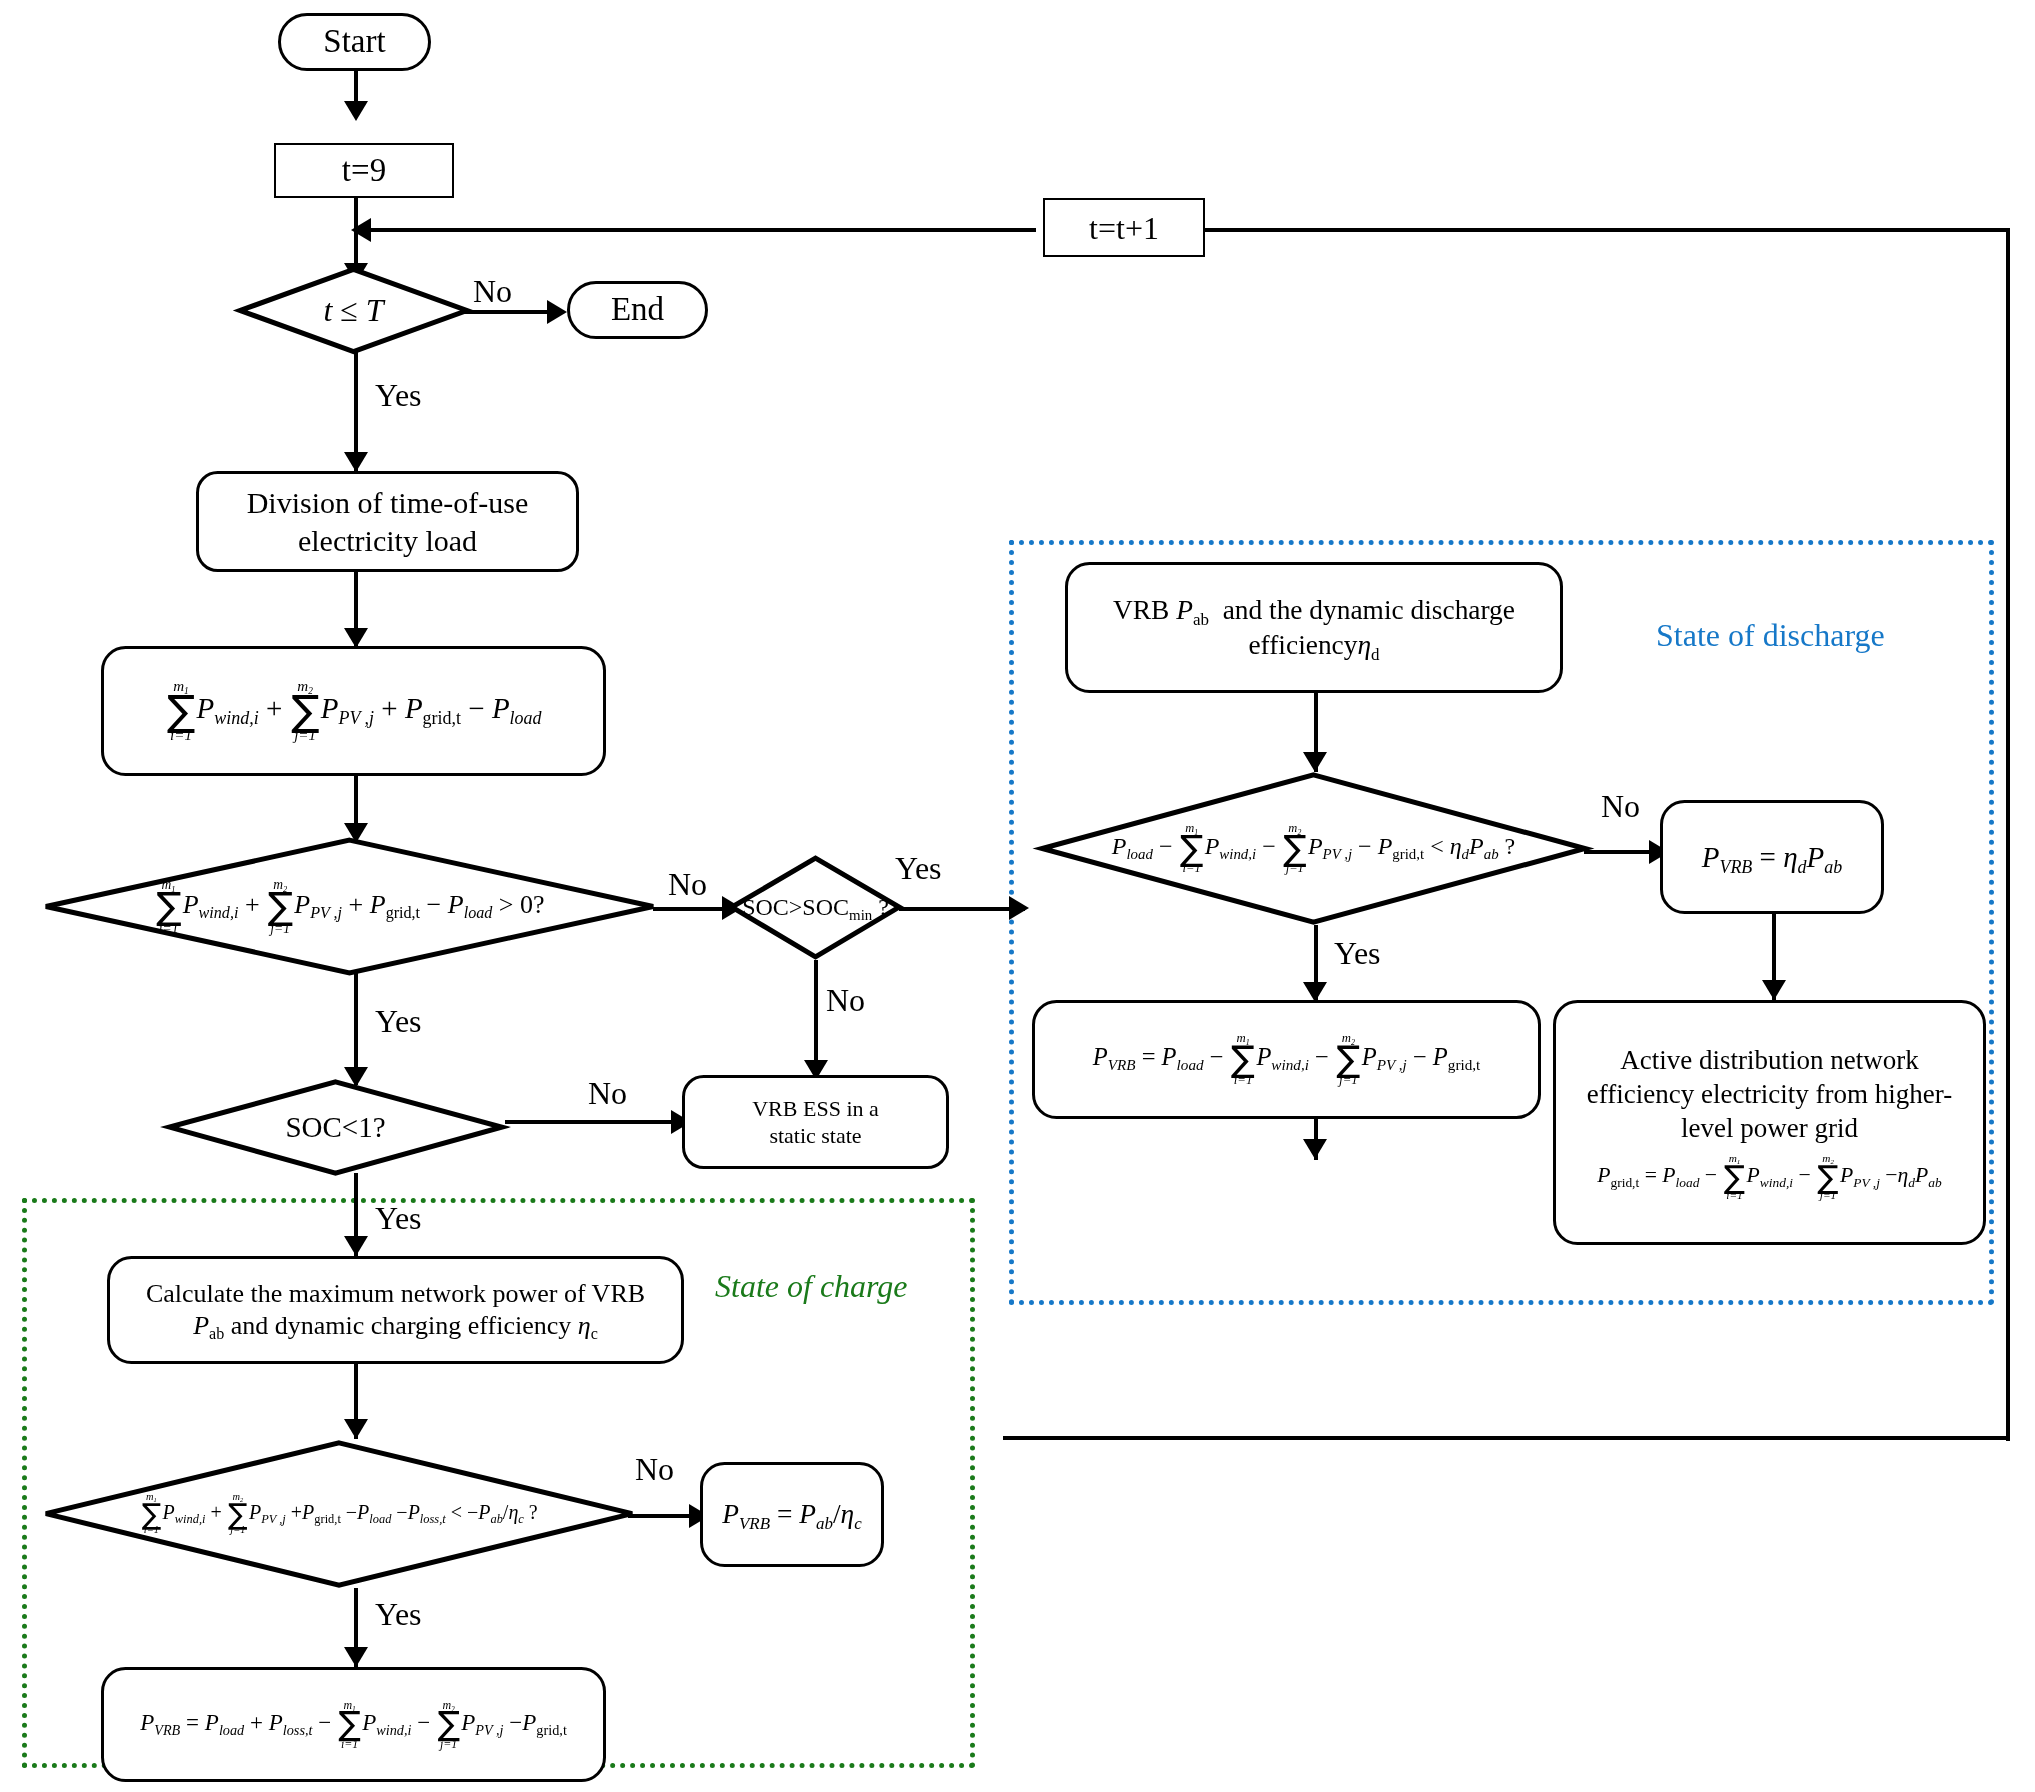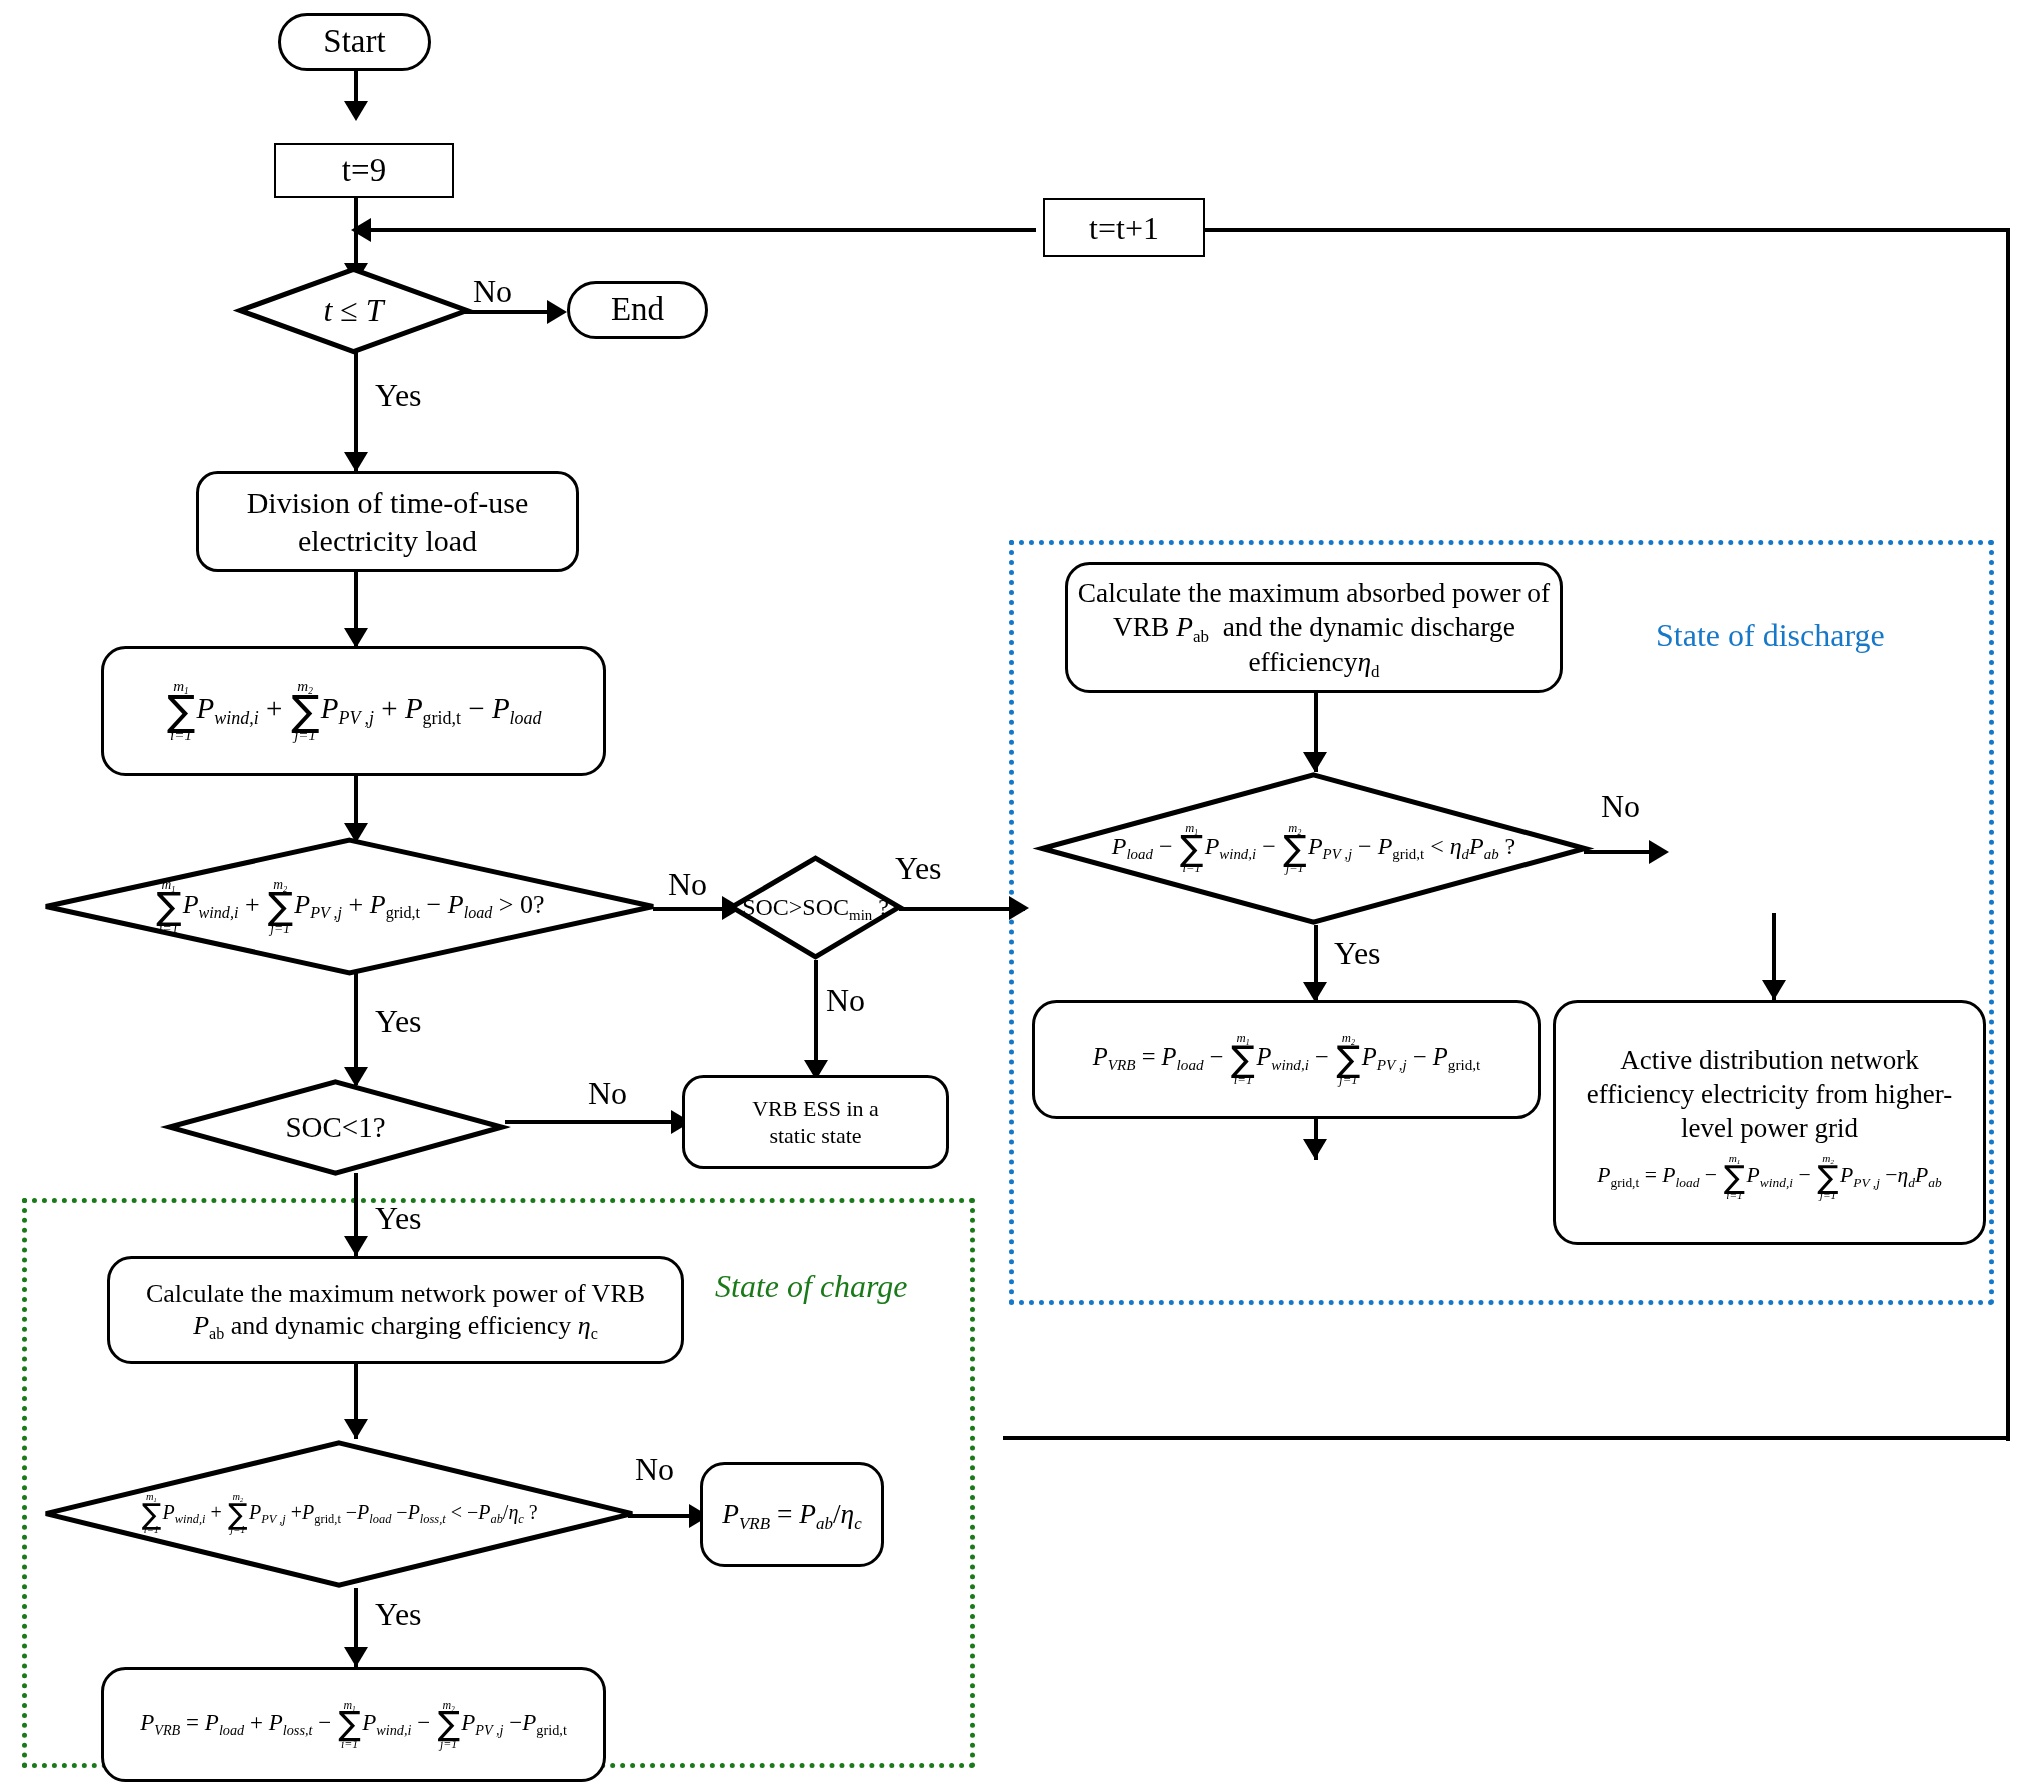--- a/index.html
+++ b/index.html
@@ -207,21 +207,20 @@
       <span class="mth up">SOC&lt;1?</span>
     </div>
   </div>
 
   <div class="node round" style="left:682px;top:1075px;width:267px;height:94px;border-radius:21.7px;font-size:22px;flex-direction:column;">
     <div>VRB ESS in a</div>
     <div>static state</div>
   </div>
 
   <div class="node round" style="left:1065px;top:562px;width:498px;height:131px;border-radius:24.5px;font-size:27.4px;flex-direction:column;">
-    <div>Calculate the maximum absorbed power of</div>
     <div>
       <span class="mth up">VRB <i>P</i><sub class="r">ab</sub>&nbsp; and the dynamic discharge</span>
     </div>
     <div>
       <span class="mth up">efficiency<i>η</i><sub class="r">d</sub></span>
     </div>
   </div>
 
   <div class="diamond" style="left:1039px;top:772px;width:549px;height:153px;">
     <svg width="549" height="153" viewBox="0 0 760 212">
@@ -240,20 +239,25 @@
             <span class="top">m<sub>2</sub></span>
             <span class="big">∑</span>
             <span class="bot">j=1</span>
           </span><i>P</i><sub>PV ,j</sub>
         <span class="up">−</span> <i>P</i><sub class="r">grid,t</sub>
         <span class="up"> &lt; </span><i>η</i><sub>d</sub><i>P</i><sub>ab</sub><span class="up"> ?</span>
       </span>
     </div>
   </div>
 
+  <div class="node round" style="left:1660px;top:800px;width:224px;height:114px;border-radius:24.5px;font-size:29px;">
+    <span class="mth">
+      <i>P</i><sub>VRB</sub> <span class="up">=</span> <i>η</i><sub>d</sub><i>P</i><sub>ab</sub>
+    </span>
+  </div>
 
   <div class="node round" style="left:1032px;top:1000px;width:509px;height:119px;border-radius:24.5px;font-size:24.5px;">
     <span class="mth">
       <i>P</i><sub>VRB</sub> <span class="up">=</span> <i>P</i><sub>load</sub> <span class="up">−</span>
       <span class="sum">
           <span class="top">m<sub>1</sub></span>
           <span class="big">∑</span>
           <span class="bot">i=1</span>
         </span><i>P</i><sub>wind,i</sub>
       <span class="up">−</span>

